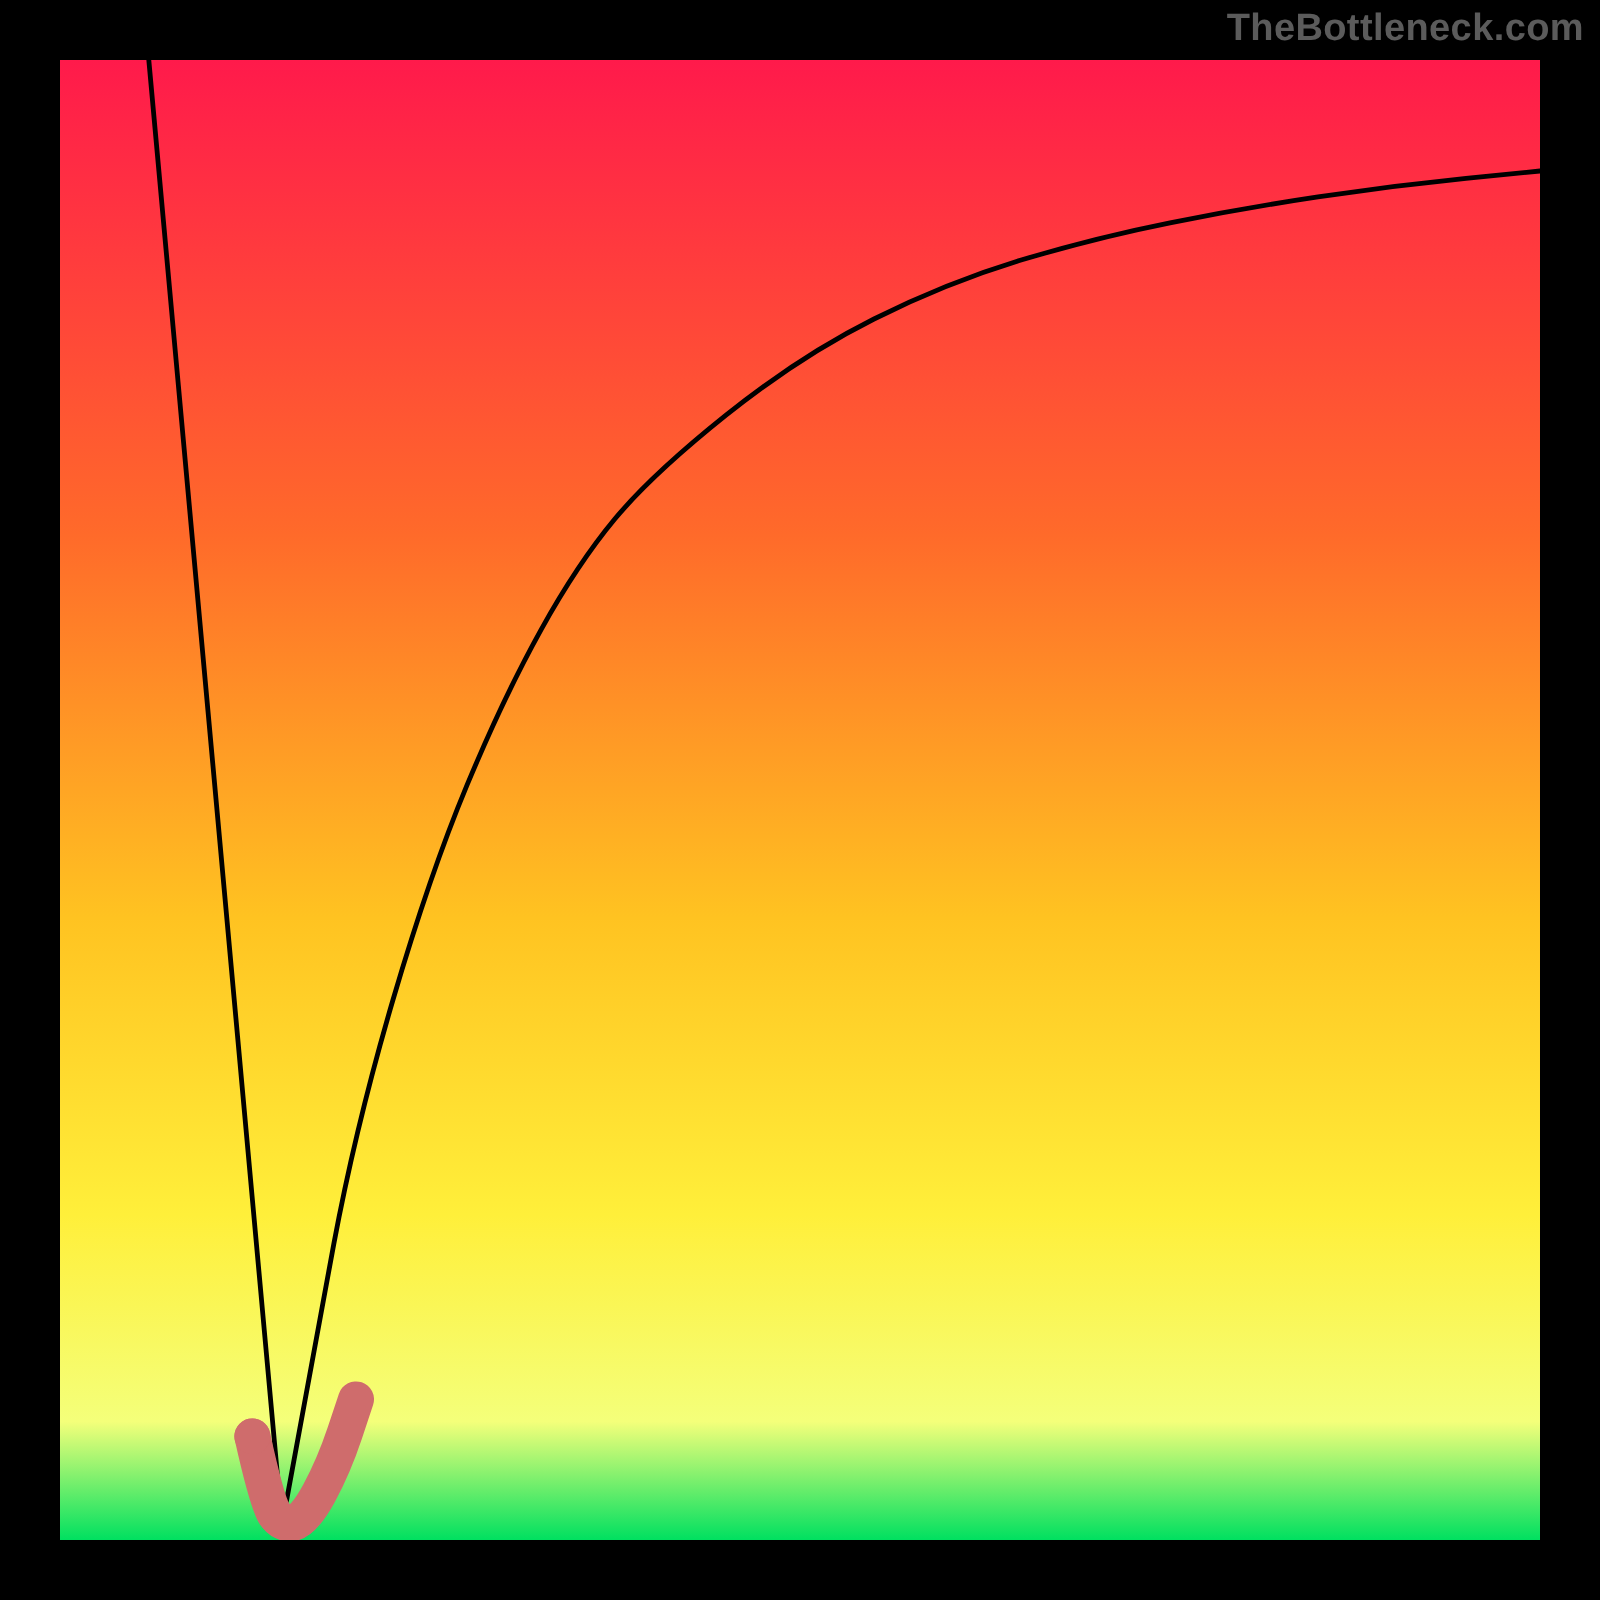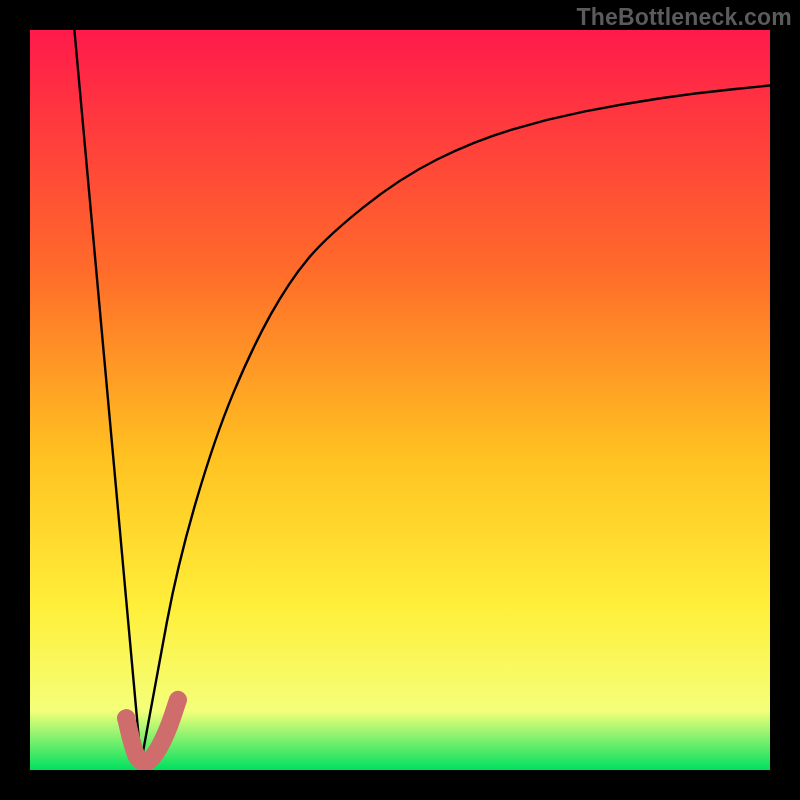--- a/index.html
+++ b/index.html
@@ -21,21 +21,21 @@
     position: absolute;
     left: 30px;
     top: 30px;
     width: 740px;
     height: 740px;
   }
   .watermark {
     position: absolute;
     top: 4px;
     right: 8px;
-    font-size: 23px;
+    font-size: 19px;
     font-weight: 600;
     color: #5b5b5b;
     letter-spacing: 0.2px;
     font-family: Arial, sans-serif;
   }
   svg { display: block; }
 </style>
 </head>
 <body>
 

